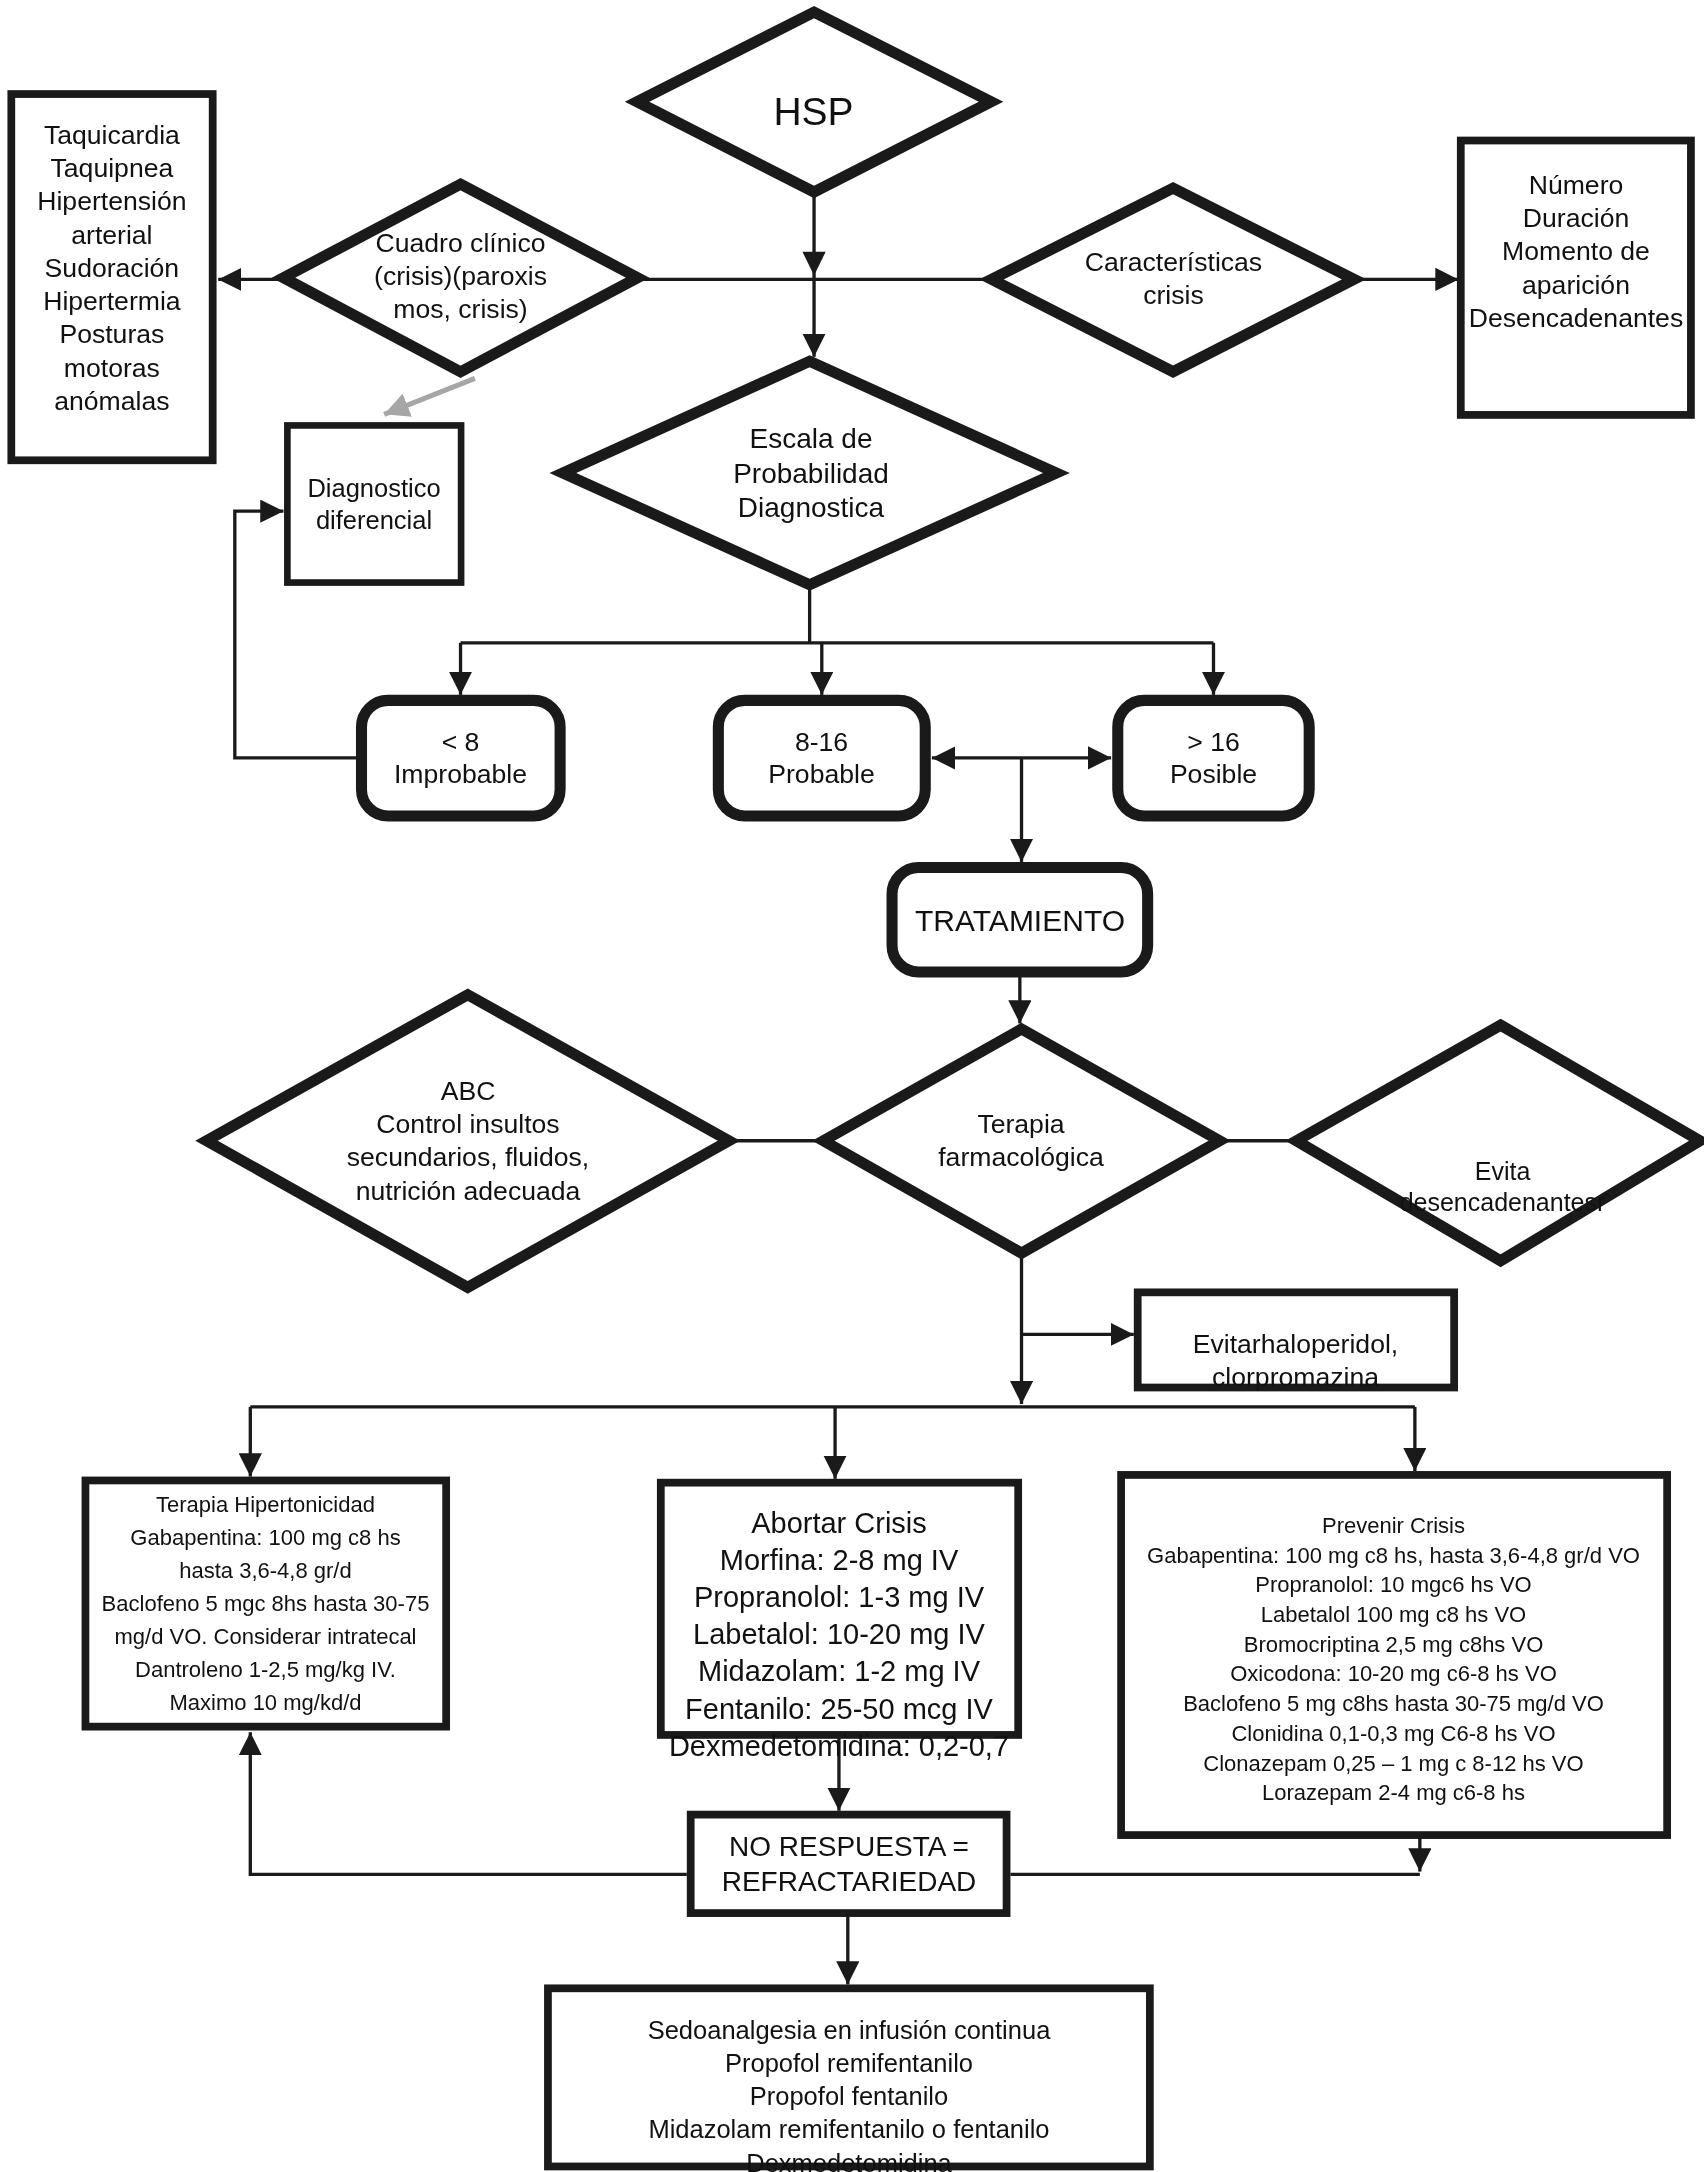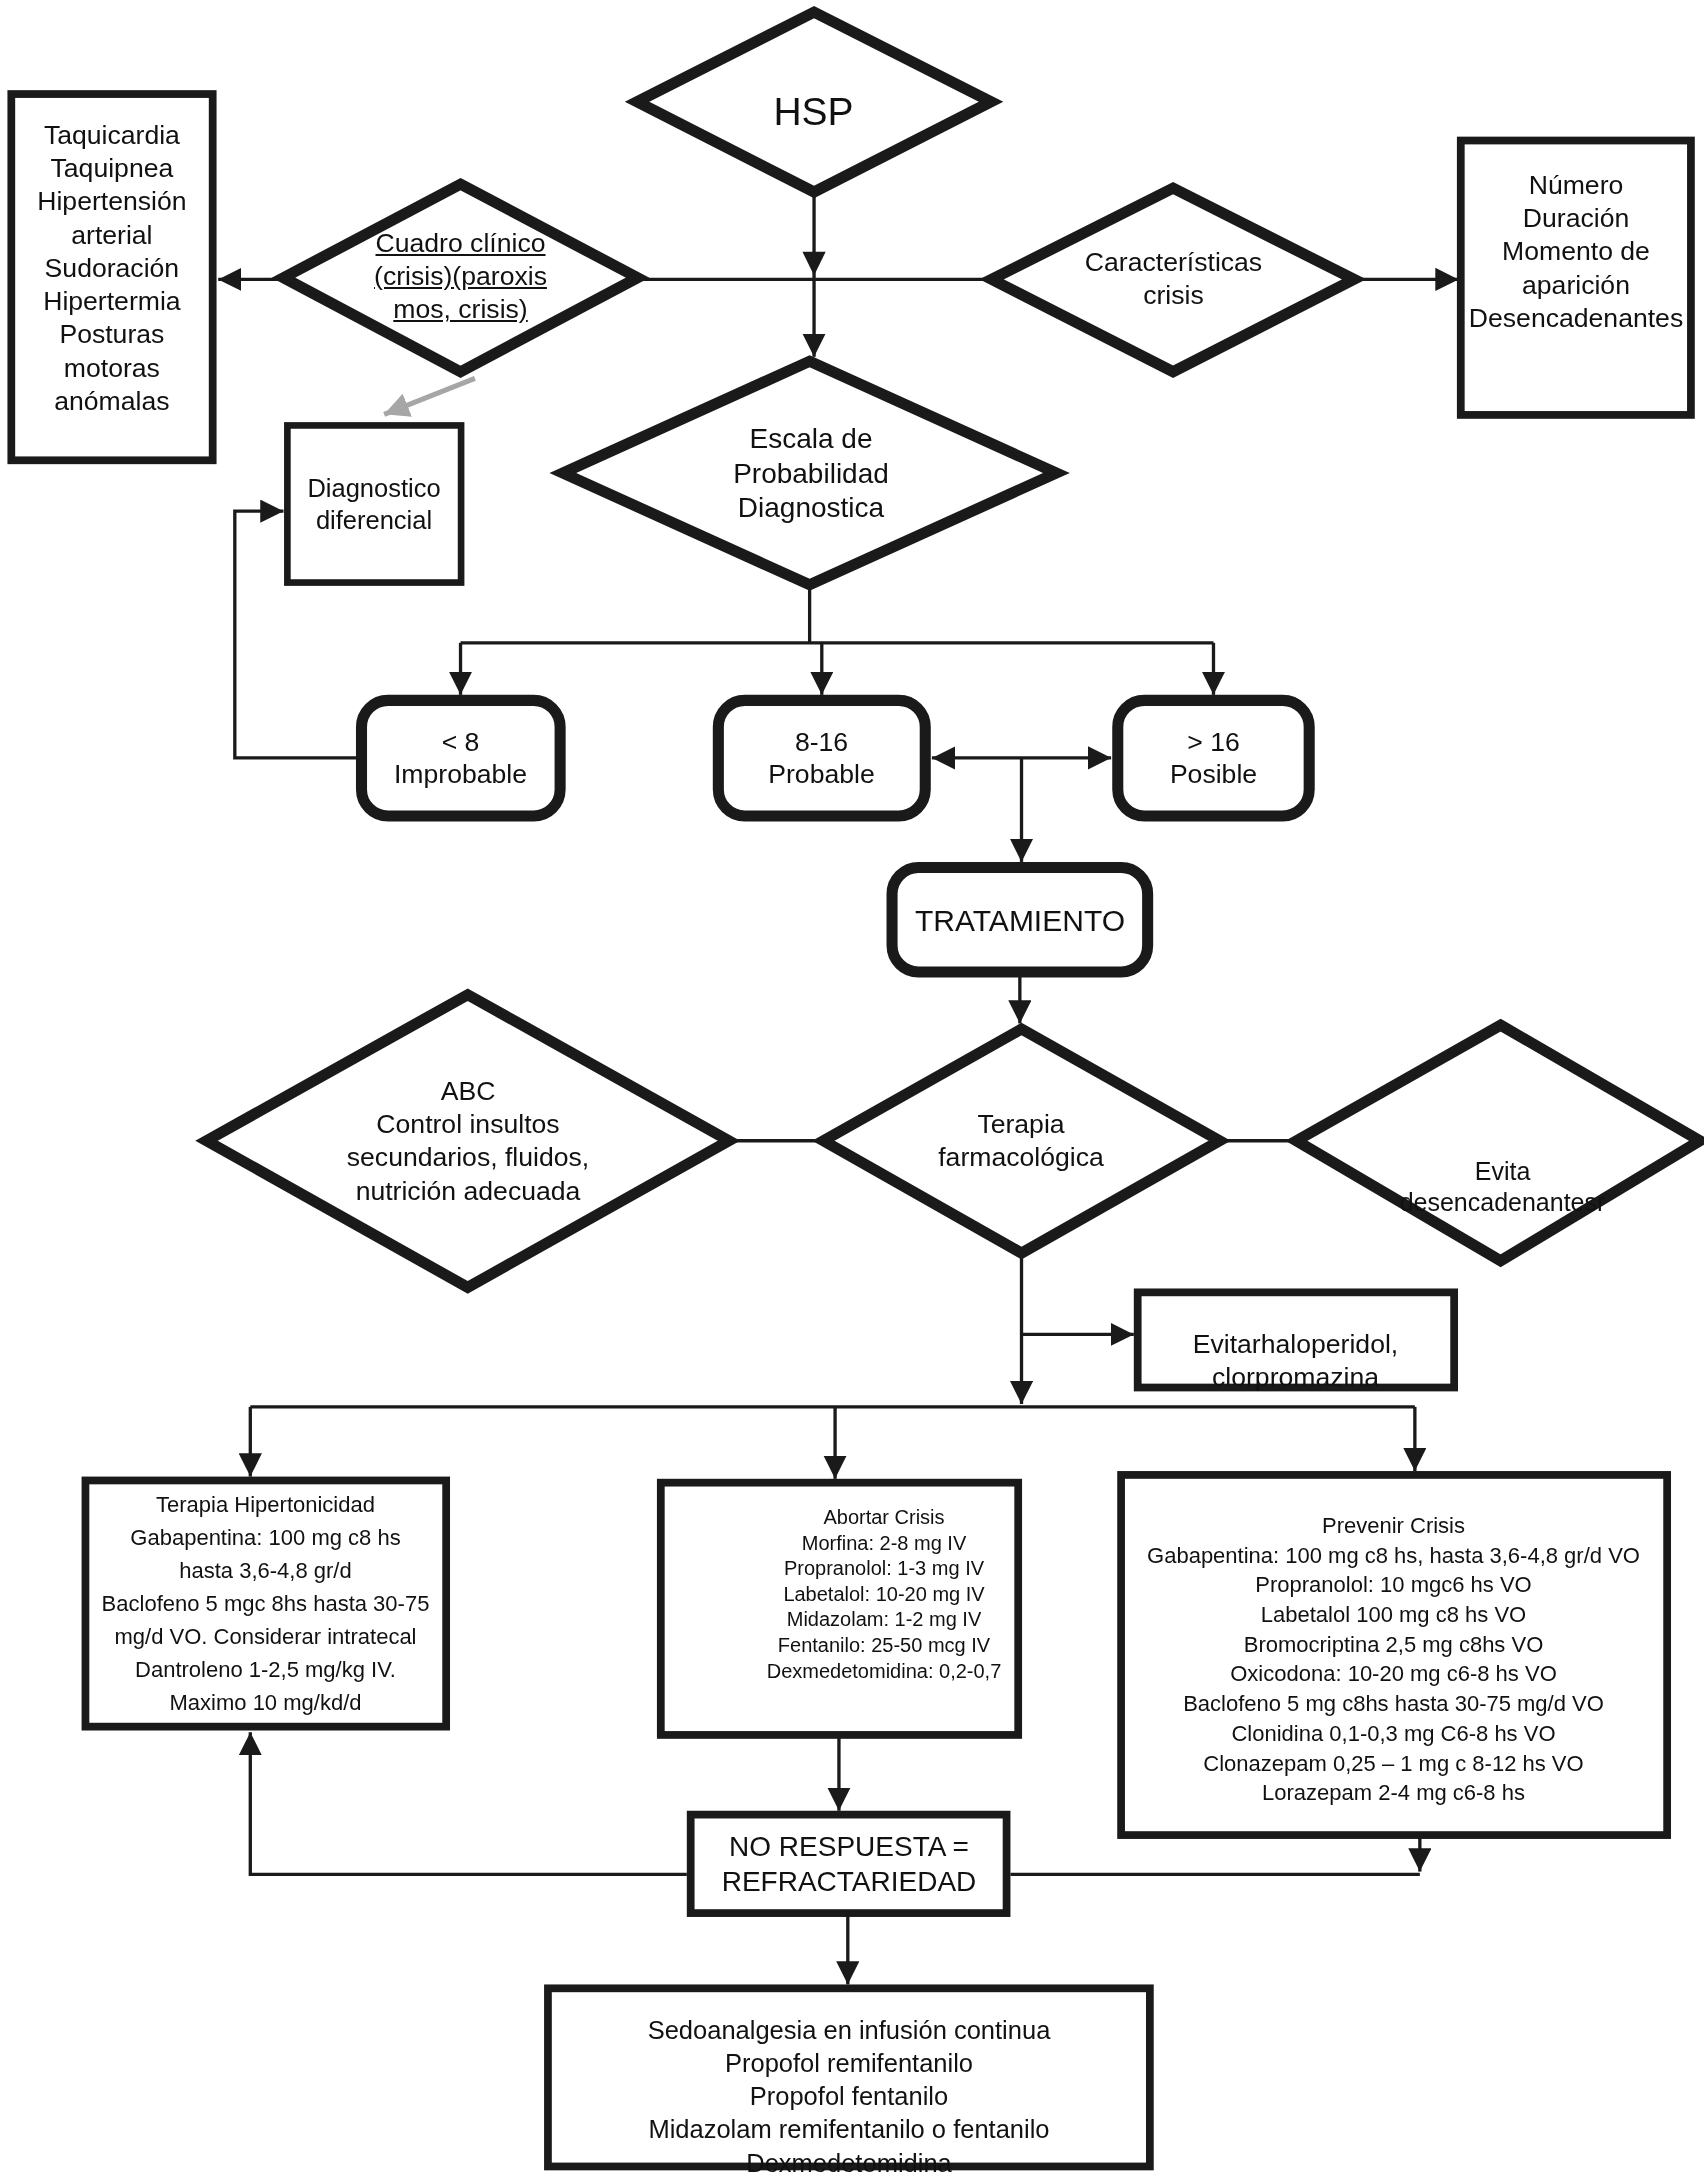--- a/index.html
+++ b/index.html
@@ -4,35 +4,35 @@
 <style>
   html,body{margin:0;padding:0;background:#ffffff;}
   #canvas{position:relative;width:1705px;height:2172px;background:#ffffff;overflow:hidden;
           font-family:"Liberation Sans","DejaVu Sans",sans-serif;}
   #wires{position:absolute;left:0;top:0;width:1705px;height:2172px;}
   .txt{position:absolute;text-align:center;white-space:pre;color:#111;
        font-family:"Liberation Sans","DejaVu Sans",sans-serif;line-height:1.28;}
   
   .t-symptoms{left:8.9px;top:119px;width:206px;font-size:26.6px;line-height:1.25;}
   .t-hsp{left:703px;top:87px;width:221px;font-size:39px;}
-  .t-cuadro{left:321px;top:227px;width:279px;font-size:26.6px;line-height:1.25;text-decoration:underline;}
+  .t-cuadro{left:321px;top:227px;width:279px;font-size:26.6px;line-height:1.25;}
   .t-caract{left:1013px;top:246px;width:321px;font-size:26.6px;line-height:1.25;}
   .t-features{left:1462px;top:169px;width:228px;font-size:26.6px;line-height:1.25;}
   .t-diagdif{left:287px;top:472px;width:174px;font-size:25.5px;line-height:1.26;}
   .t-escala{left:620px;top:422px;width:382px;font-size:28px;line-height:1.24;}
   .t-improbable{left:361px;top:726px;width:199px;font-size:26.6px;line-height:1.21;}
   .t-probable{left:718px;top:726px;width:207px;font-size:26.6px;line-height:1.21;}
   .t-posible{left:1118px;top:726px;width:191px;font-size:26.6px;line-height:1.21;}
   .t-tratamiento{left:892px;top:902px;width:256px;font-size:30px;}
   .t-abc{left:277px;top:1075px;width:382px;font-size:26.6px;line-height:1.25;}
   .t-terapia{left:858px;top:1108px;width:326px;font-size:26.6px;line-height:1.25;}
   .t-evita{left:1328px;top:1108px;width:349px;font-size:25px;line-height:1.25;margin-top:48px;}
   .t-evitarhalo{left:1135px;top:1307px;width:321px;font-size:26.6px;line-height:1.25;margin-top:21px;}
   .t-thiper{left:83px;top:1488px;width:365px;font-size:22px;line-height:1.5;}
-  .t-abortar{left:666px;top:1505px;width:346px;font-size:20px;line-height:1.28;margin-left:45px;}
+  .t-abortar{left:666px;top:1505px;width:346px;font-size:29px;line-height:1.28;}
   .t-prevenir{left:1124px;top:1511px;width:539px;font-size:22px;line-height:1.35;}
   .t-noresp{left:691px;top:1830px;width:316px;font-size:28px;line-height:1.24;}
   .t-sedo{left:552px;top:2014px;width:594px;font-size:25.5px;line-height:1.3;}
 </style>
 </head>
 <body>
 
 <div id="canvas">
 
   <svg id="wires" viewBox="0 0 3081 3926" xmlns="http://www.w3.org/2000/svg">

